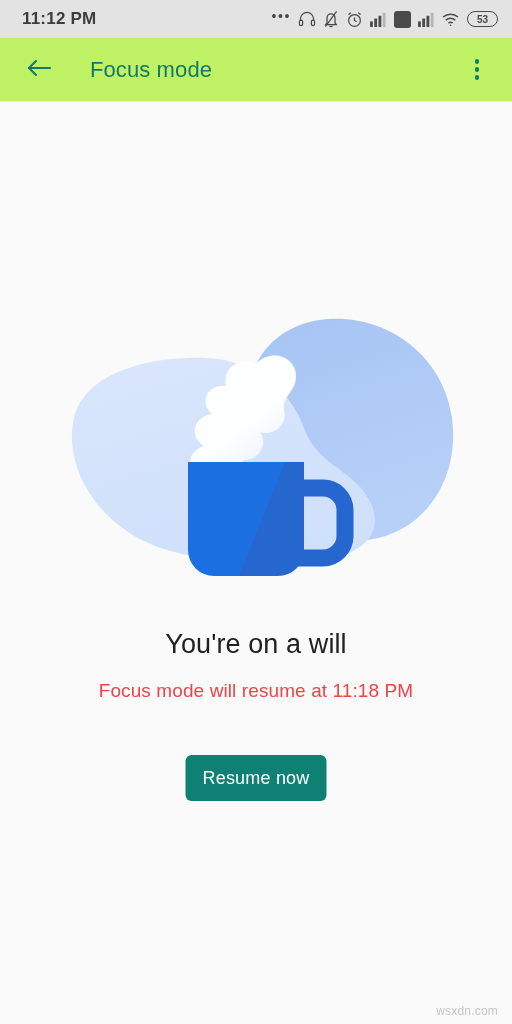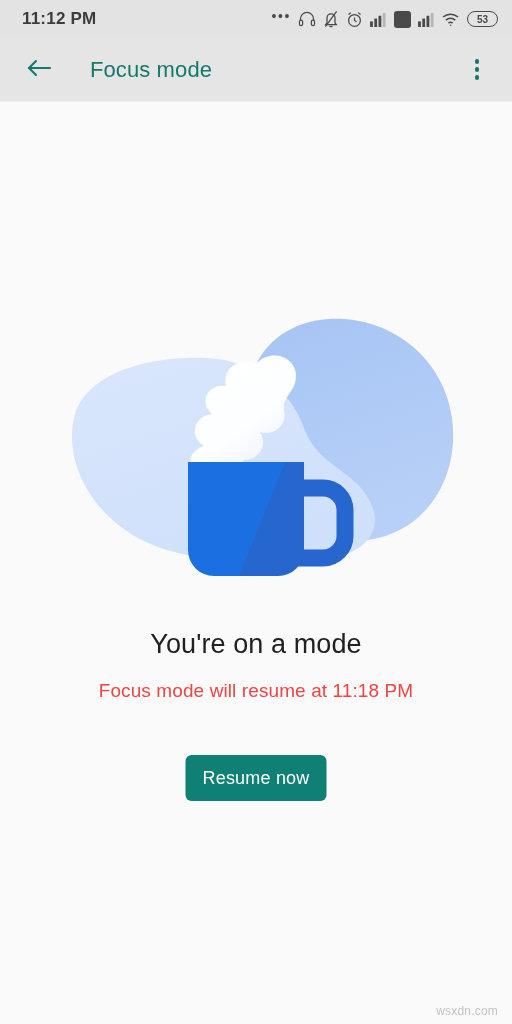--- a/index.html
+++ b/index.html
@@ -85,21 +85,21 @@
     justify-content: center;
     font-size: 10px;
     font-weight: bold;
     color: #4a4a4a;
     box-sizing: border-box;
   }
 
   
   .app-bar {
     height: 64px;
-    background: #e5e5e5;
+    background: #bef264;
     display: flex;
     align-items: center;
     padding: 0 18px 0 22px;
     box-sizing: border-box;
     border-bottom: 1px solid #ededed;
     flex: 0 0 auto;
   }
   .back-btn {
     width: 34px;
     height: 34px;
@@ -330,21 +330,21 @@
                  C224,38 250,46 250,66 C250,82 236,86 238,100
                  C242,118 224,126 214,122 C222,134 214,150 198,150
                  C190,162 174,174 160,168 Z" fill="url(#gSteam)"></path>
 
         <path d="M249,178 h28 a22,22 0 0 1 22,22 v26 a22,22 0 0 1 -22,22 h-28" fill="none" stroke="#2566cf" stroke-width="17" stroke-linejoin="round"></path>
 
         <path d="M142,152 h116 v88 a26,26 0 0 1 -26,26 h-64 a26,26 0 0 1 -26,-26 z" fill="url(#gMug)"></path>
       </svg>
     </div>
 
-    <div class="headline">You're on a mode</div>
+    <div class="headline">You're on a will</div>
     <div class="subtitle">Focus mode will resume at 11:18 PM</div>
 
     <button class="resume-btn">Resume now</button>
 
     <div class="watermark">wsxdn.com</div>
   </div>
 
 </div>
 
 </body></html>

